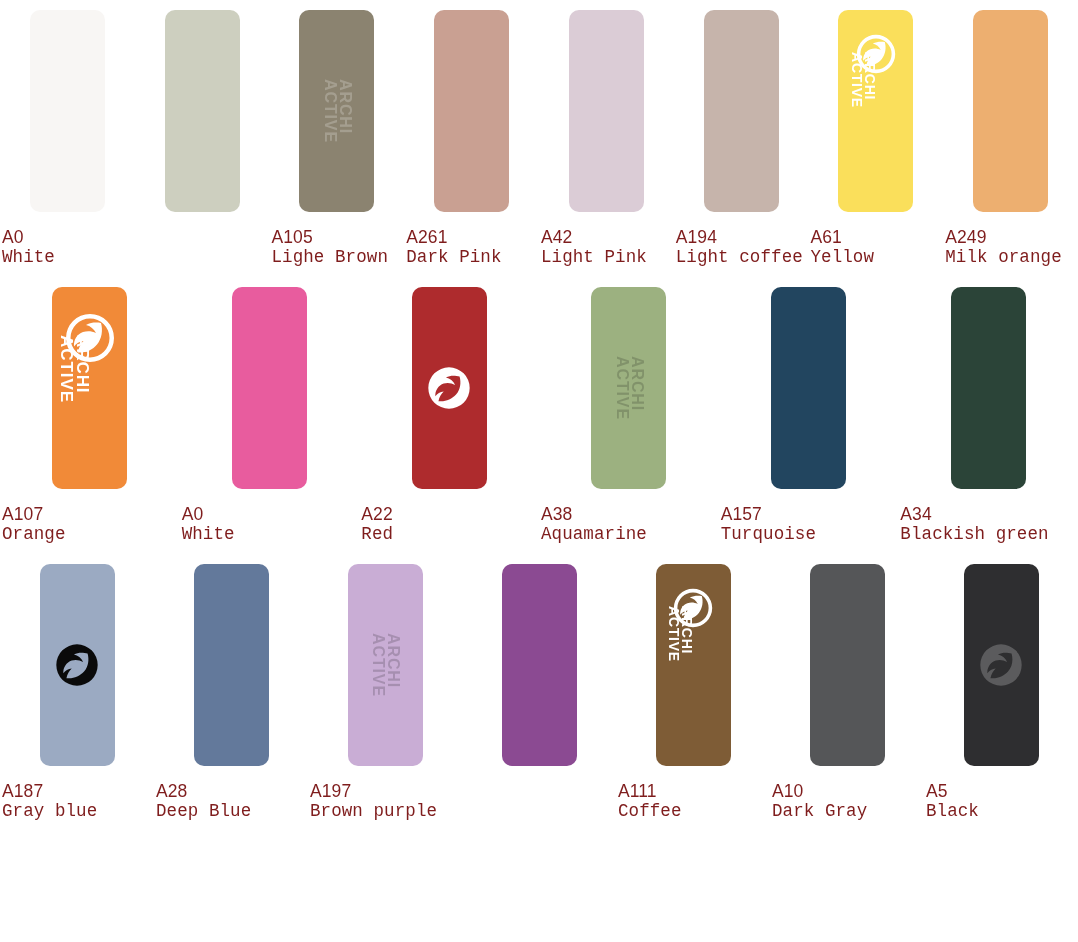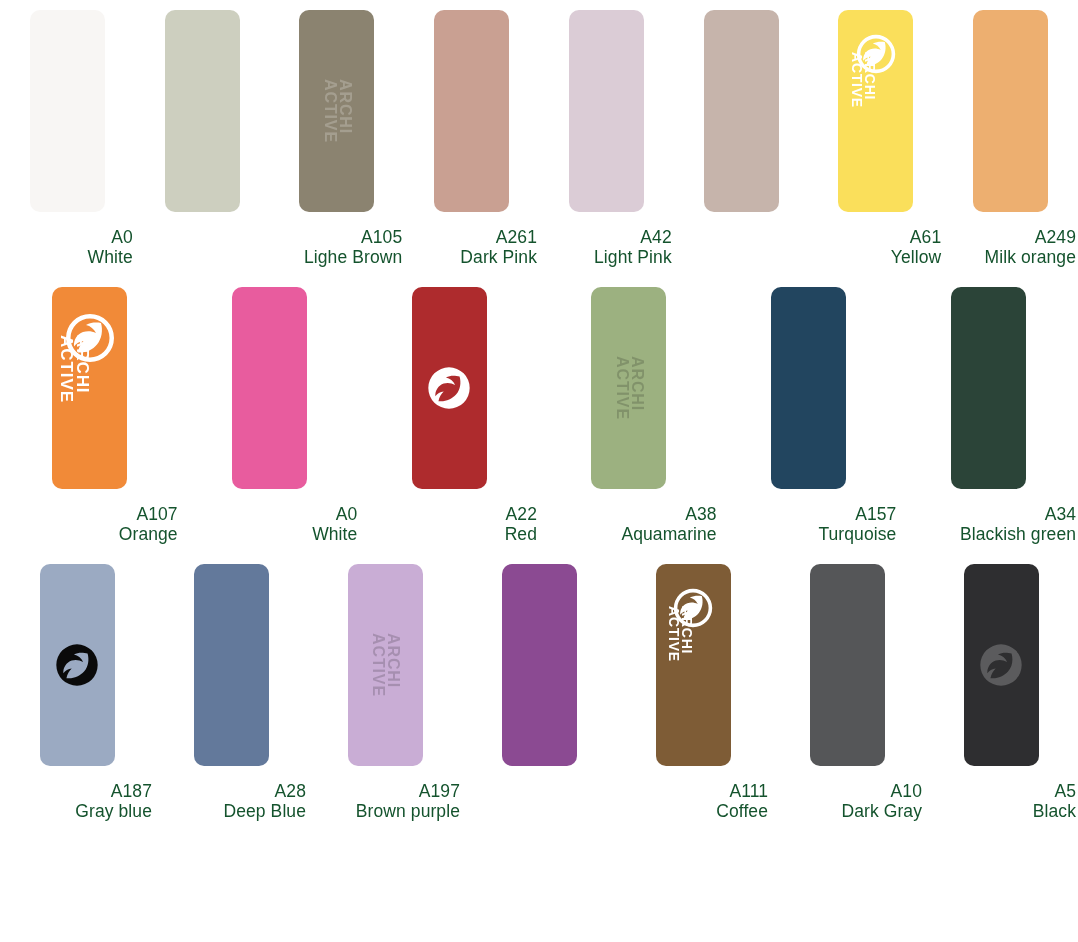--- a/index.html
+++ b/index.html
@@ -86,30 +86,30 @@
     align-items: flex-start;
     line-height: 0.93;
     letter-spacing: 0.055em;
     white-space: nowrap;
     font-weight: 700;
   }
 
   
   .caption {
     margin-top: 16px;
-    text-align: right;
-    color: #14532d;
+    text-align: left;
+    color: #7f1d1d;
     font-size: 17.5px;
     line-height: 1.13;
     letter-spacing: 0.005em;
     width: 100%;
     padding: 0 2px;
   }
   .caption .code { display: block; }
-  .caption .cname { display: block; }
+  .caption .cname { display: block; font-family: Liberation Mono, monospace; }
 </style>
 </head>
 <body>
 
 <div id="palette-page">
   <div class="swatch-grid">
       <div class="swatch-row">
         <div class="swatch-cell">
           <div class="chip" style="background: rgb(248, 246, 244);"></div>
           <div class="caption">
@@ -141,20 +141,24 @@
         </div>
         <div class="swatch-cell">
           <div class="chip" style="background: rgb(219, 204, 214);"></div>
           <div class="caption">
             <span class="code">A42</span>
             <span class="cname">Light Pink</span>
           </div>
         </div>
         <div class="swatch-cell">
           <div class="chip" style="background: rgb(198, 180, 171);"></div>
+          <div class="caption">
+            <span class="code">A194</span>
+            <span class="cname">Light coffee</span>
+          </div>
         </div>
         <div class="swatch-cell">
           <div class="chip" style="background: rgb(250, 223, 91);">
             <div class="logo-mark" style="top:24px;"><svg viewBox="0 0 100 100" width="40" height="40">
                 <path fill="#ffffff" fill-rule="evenodd" d="M50 2A48 48 0 1 0 50 98 48 48 0 1 0 50 2ZM50 11A39 39 0 1 1 50 89 39 39 0 1 1 50 11Z"></path>
                 <path fill="#ffffff" d="M72 20c4 14 2 31-8 43-9 11-23 17-38 16 1-9 5-17 11-23c-8 1-15 5-19 11-1-13 6-25 18-29 9-3 18-2 26 2-4-8-11-14-20-16c11-6 22-5 30-4z"></path>
               </svg></div>
             <div class="wordmark-under" style="top:70px;font-size:14px;color:#ffffff;opacity:1;">
               <span class="wm-line">ARCHI</span>
               <span class="wm-line">ACTIVE</span>

